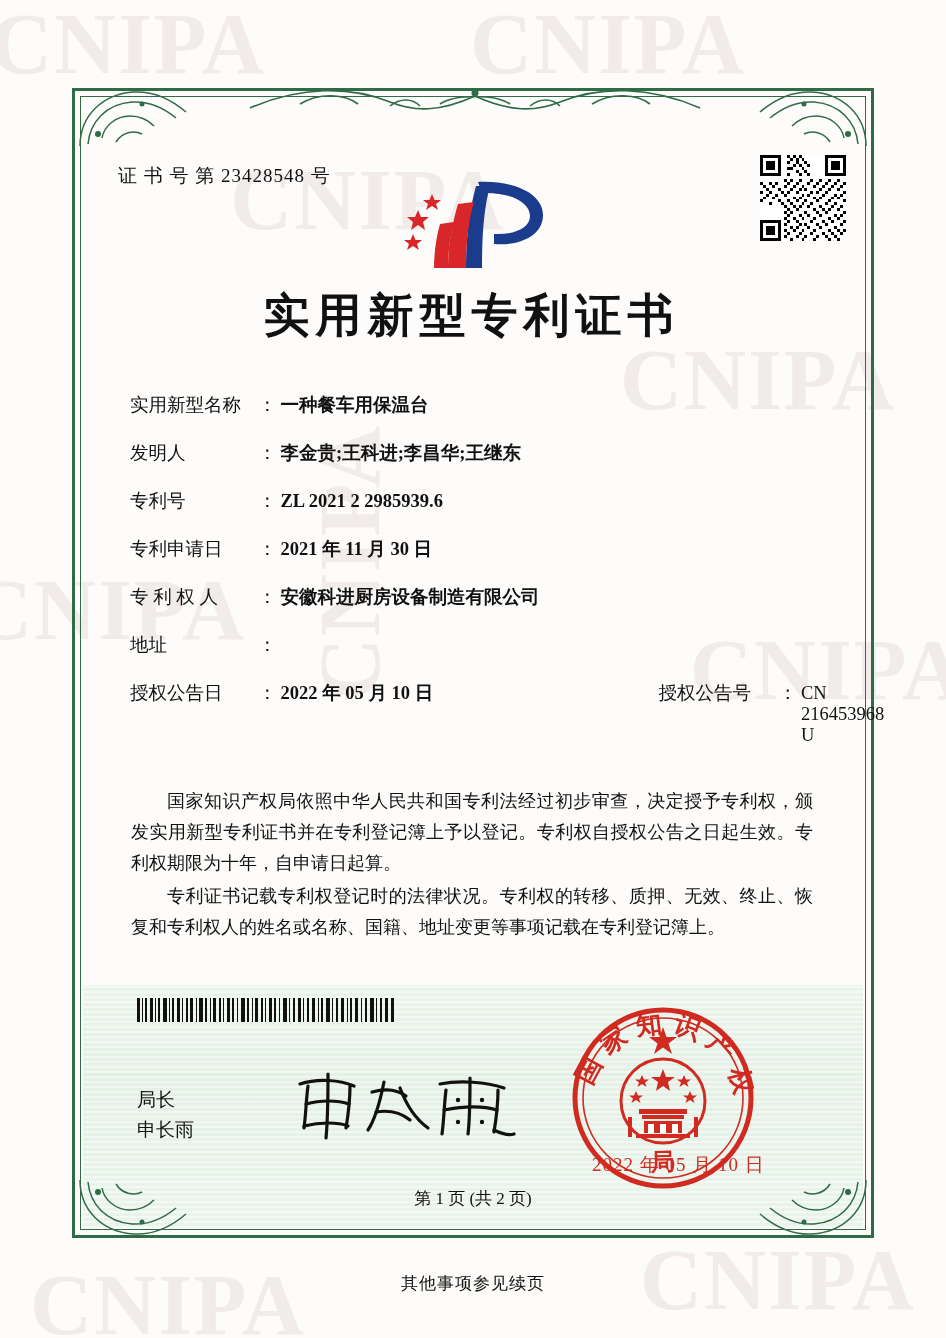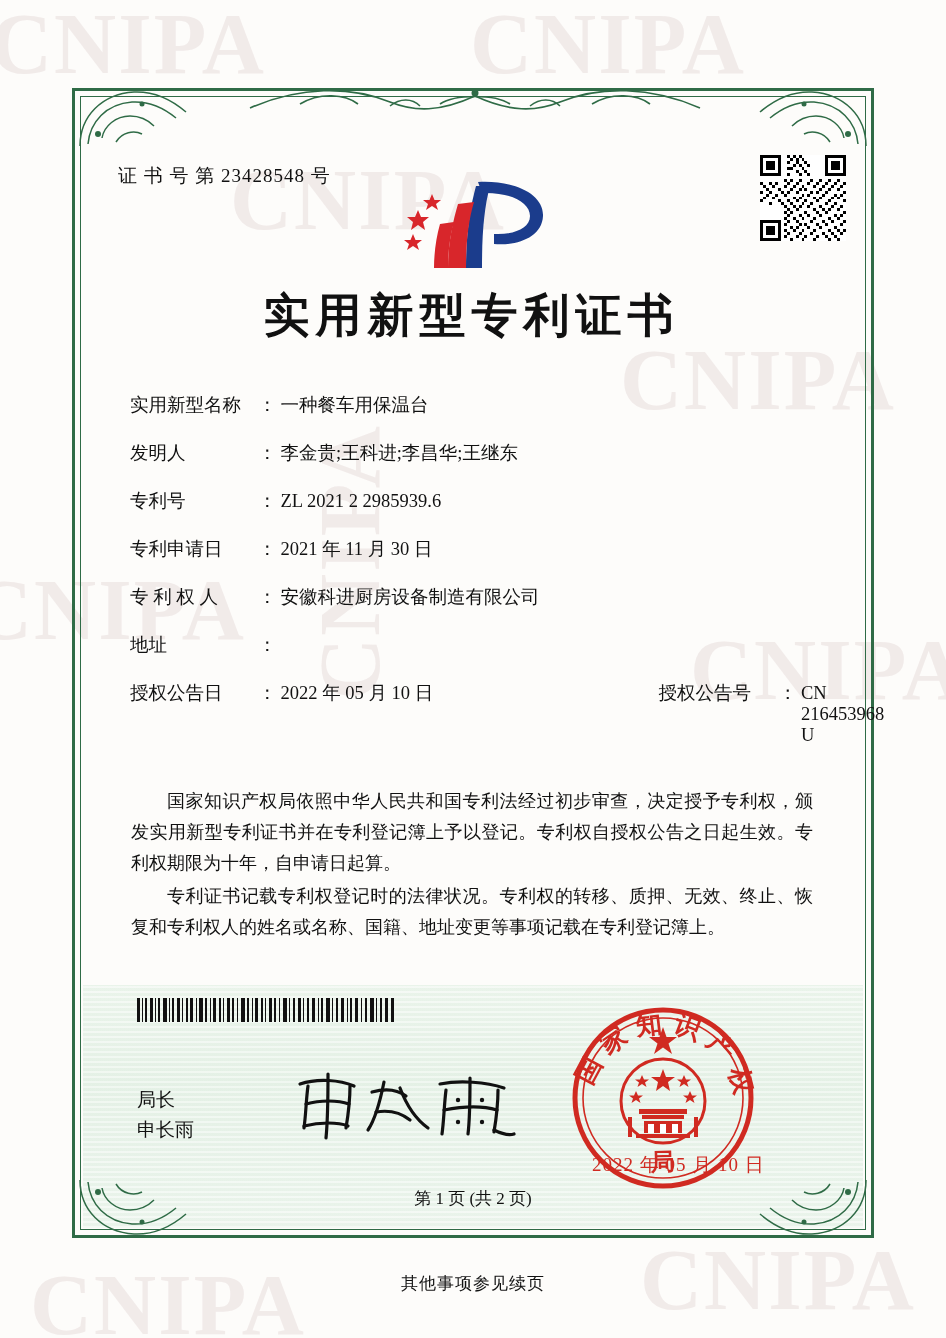--- a/index.html
+++ b/index.html
@@ -155,21 +155,21 @@
     color: #111;
   }
   .flabel {
     width: 128px;
     flex: 0 0 128px;
     display: flex;
     justify-content: flex-start;
     white-space: nowrap;
   }
   .fcolon { margin-right: 4px; }
-  .fvalue { flex: 1; white-space: nowrap; }
+  .fvalue { flex: 1; white-space: nowrap; font-weight: bold; }
   .frow.two .fvalue { flex: 0 0 auto; width: 330px; }
   .flabel2 {
     width: 120px;
     flex: 0 0 120px;
     display: flex;
     justify-content: space-between;
     white-space: nowrap;
     margin-left: 48px;
   }
 

